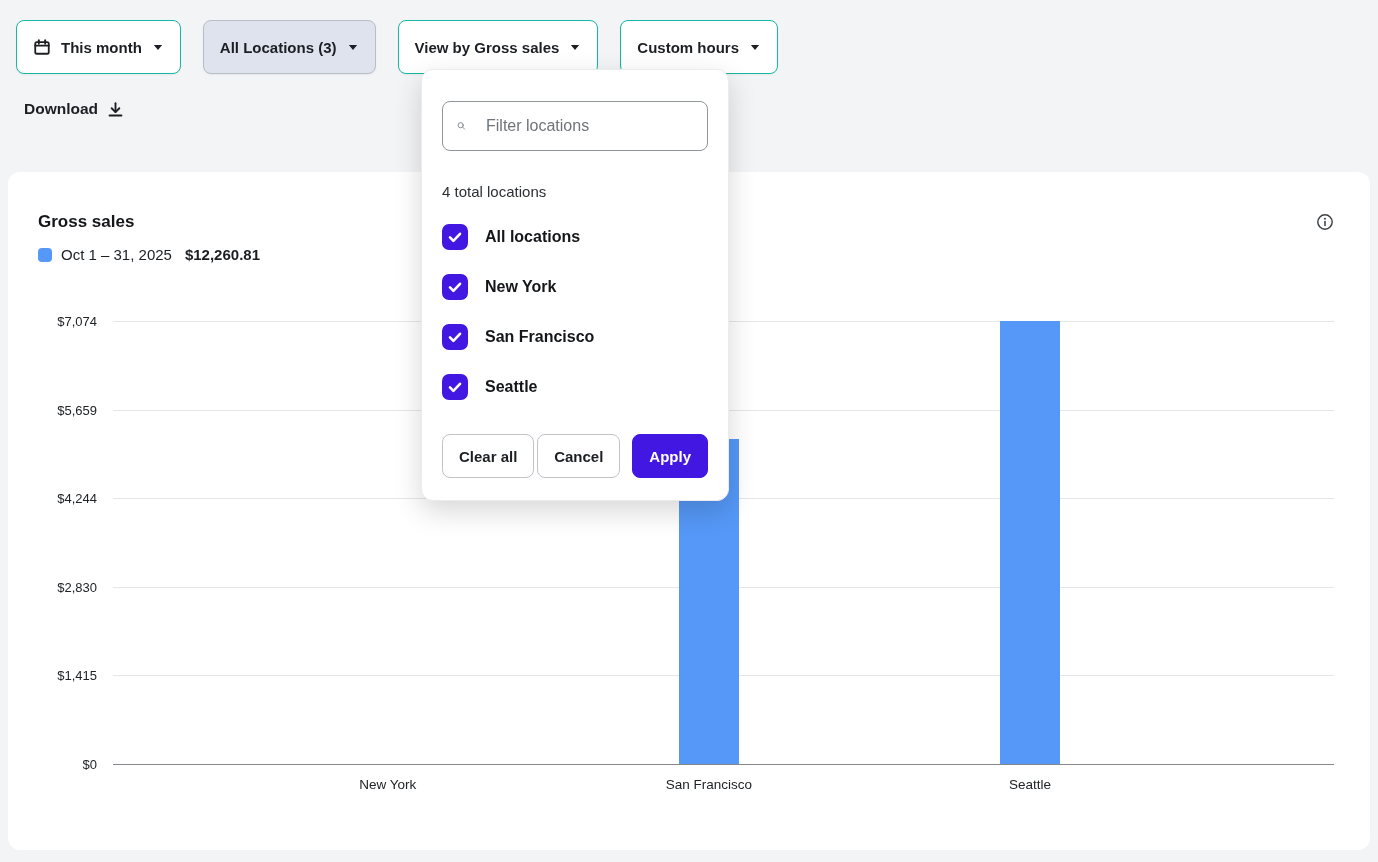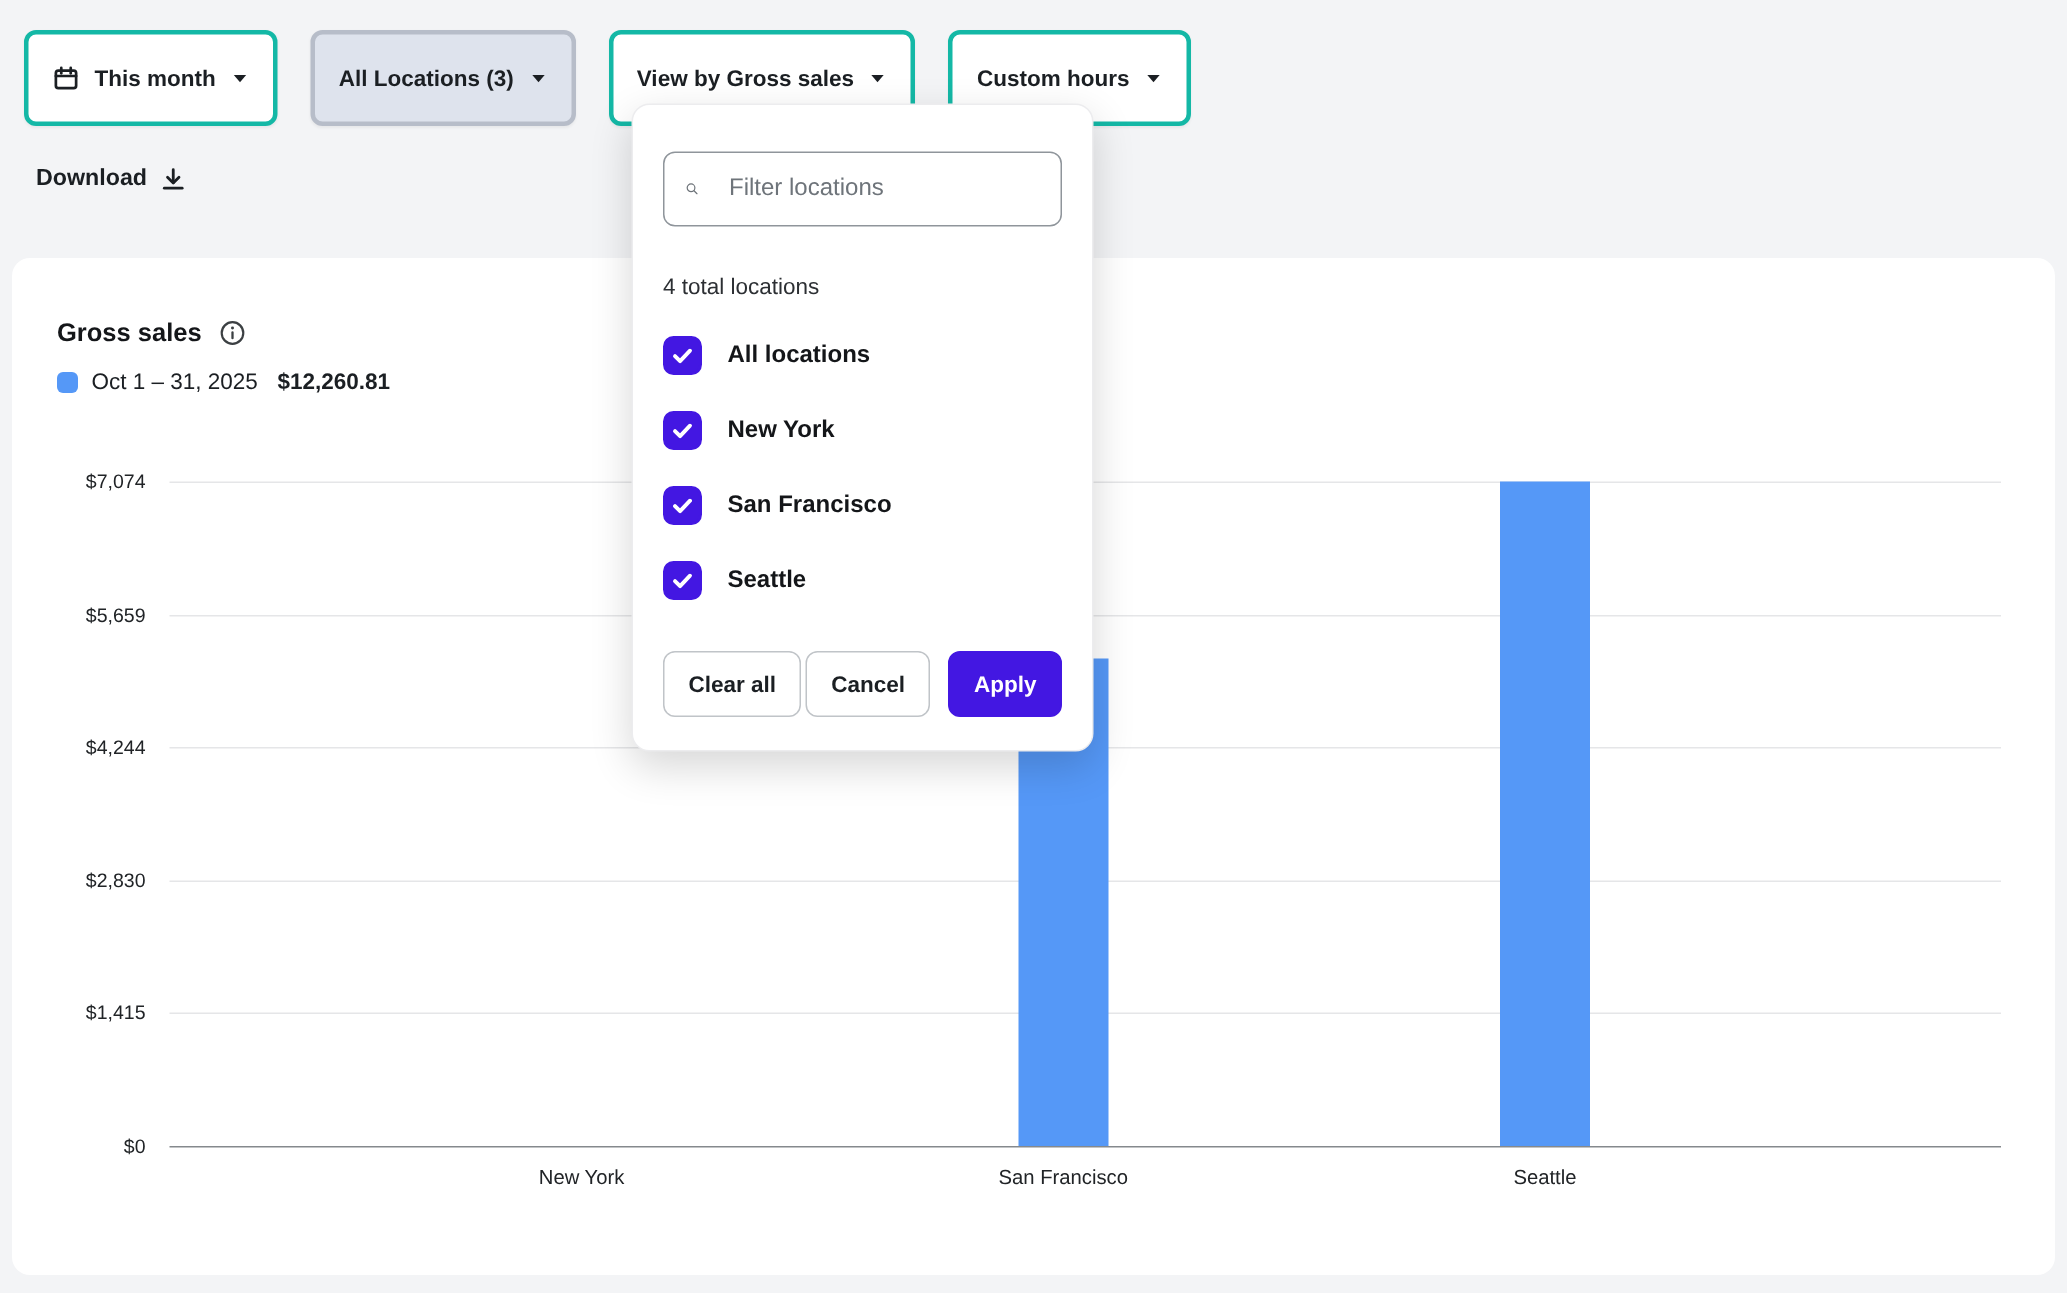--- a/index.html
+++ b/index.html
@@ -8,41 +8,41 @@
     font-family:"Liberation Sans", sans-serif;
     background:#f3f4f6;
     color:#1b1f23;
     position:relative;
   }
 
   
   .topbar { display:flex; gap:22px; margin:20px 16px 0 16px; }
   .tb-btn {
     display:flex; align-items:center; gap:10px;
-    height:64px; padding:0 16px;
-    background:#ffffff; border:3px solid #14b8a6; border-radius:8px;
+    height:54px; padding:0 16px;
+    background:#ffffff; border:1px solid #14b8a6; border-radius:8px;
     font-family:inherit; font-size:15px; font-weight:700; color:#1b1f23;
     box-shadow:0 1px 2px rgba(0,0,0,.05); cursor:pointer;
   }
   .tb-btn.active { background:#dee3ed; border-color:#b7bdc9; }
   .tb-btn svg { flex:0 0 auto; }
 
   .download-row { margin:26px 0 0 24px; }
   .download {
     display:inline-flex; align-items:center; gap:9px;
     font-size:15.5px; font-weight:700; color:#1b1f23; cursor:pointer;
   }
 
   
   .card {
     position:absolute; left:8px; right:8px; top:172px; height:678px;
     background:#ffffff; border-radius:12px;
     padding:40px 36px 0 30px;
   }
-  .title-row { display:flex; align-items:center; gap:12px; }
+  .title-row { display:flex; align-items:center; gap:12px;justify-content:space-between; }
   .card-title { font-size:17px; font-weight:700; color:#141619; }
   .legend-row { display:flex; align-items:center; gap:9px; margin-top:14px; font-size:15px; }
   .swatch { width:14px; height:14px; border-radius:4px; background:var(--bar); }
   .legend-total { font-weight:700; margin-left:4px; }
 
   .chart { position:relative; height:443px; margin:58px 0 0 75px; }
   .gridline { position:absolute; left:0; right:0; height:1px; background:#e5e6e8; }
   .gridline.baseline { background:#85898d; }
   .ytick {
     position:absolute; left:-86px; width:70px; text-align:right;

